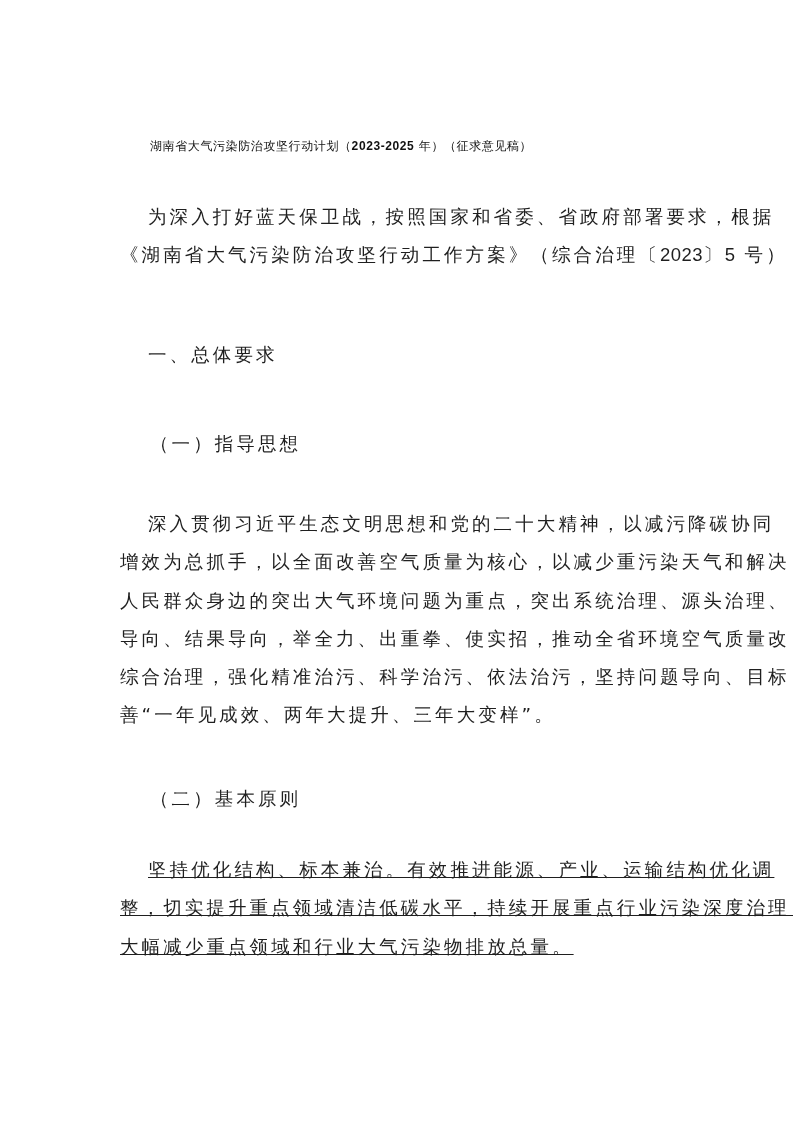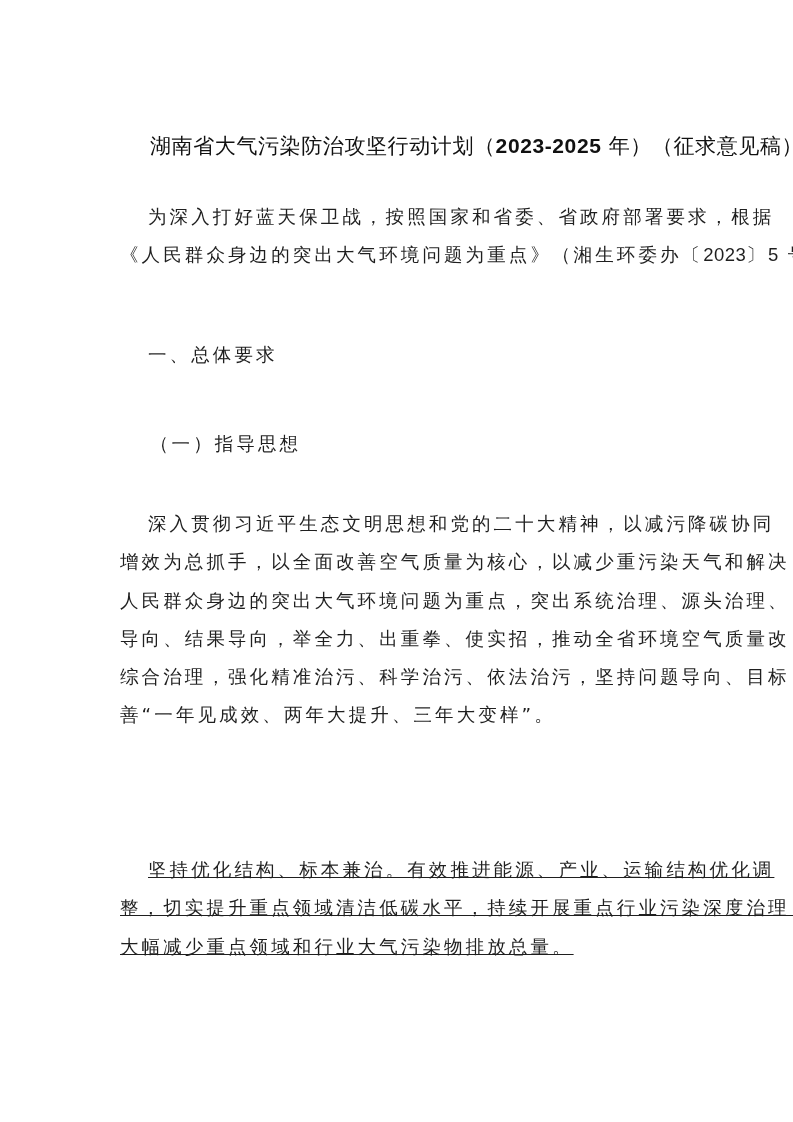--- a/index.html
+++ b/index.html
@@ -21,21 +21,21 @@
       top: 0;
       width: 793px;
       height: 1122px;
       background: #ffffff;
     }
     .title {
       position: absolute;
       left: 150px;
       top: 134px;
       width: 560px;
-      font-size: 21px;
+      font-size: 12px;
       line-height: 24px;
       letter-spacing: 0.6px;
       white-space: nowrap;
       color: #111;
     }
     .title .num {
       font-family: "Liberation Sans", sans-serif;
       font-weight: bold;
     }
     .block {
@@ -78,36 +78,37 @@
 <body>
 
 <div class="page">
 
   <div class="title">
     <span>湖南省大气污染防治攻坚行动计划（</span><span class="num">2023-2025</span><span> 年）（征求意见稿）</span>
   </div>
 
   <div class="block p1">
     <span class="line indent">为深入打好蓝天保卫战，按照国家和省委、省政府部署要求，根据</span>
-    <span class="line"><span>《人民群众身边的突出大气环境问题为重点》（湘生环委办〔</span><span class="num-inline">2023</span><span>〕</span><span class="num-inline">5</span><span> 号），</span></span>
+    <span class="line"><span>《湖南省大气污染防治攻坚行动工作方案》（综合治理〔</span><span class="num-inline">2023</span><span>〕</span><span class="num-inline">5</span><span> 号），</span></span>
   </div>
 
   <div class="heading h1">一、总体要求</div>
 
   <div class="heading h2a">（一）指导思想</div>
 
   <div class="block p2">
     <span class="line indent">深入贯彻习近平生态文明思想和党的二十大精神，以减污降碳协同</span>
     <span class="line">增效为总抓手，以全面改善空气质量为核心，以减少重污染天气和解决</span>
     <span class="line">人民群众身边的突出大气环境问题为重点，突出系统治理、源头治理、</span>
     <span class="line">导向、结果导向，举全力、出重拳、使实招，推动全省环境空气质量改</span>
     <span class="line">综合治理，强化精准治污、科学治污、依法治污，坚持问题导向、目标</span>
     <span class="line">善“一年见成效、两年大提升、三年大变样”。</span>
   </div>
 
+  <div class="heading h2b">（二）基本原则</div>
 
   <div class="block p3">
     <span class="line indent">坚持优化结构、标本兼治。有效推进能源、产业、运输结构优化调</span>
     <span class="line">整，切实提升重点领域清洁低碳水平，持续开展重点行业污染深度治理，</span>
     <span class="line">大幅减少重点领域和行业大气污染物排放总量。</span>
   </div>
 
 </div>
 
 </body></html>

